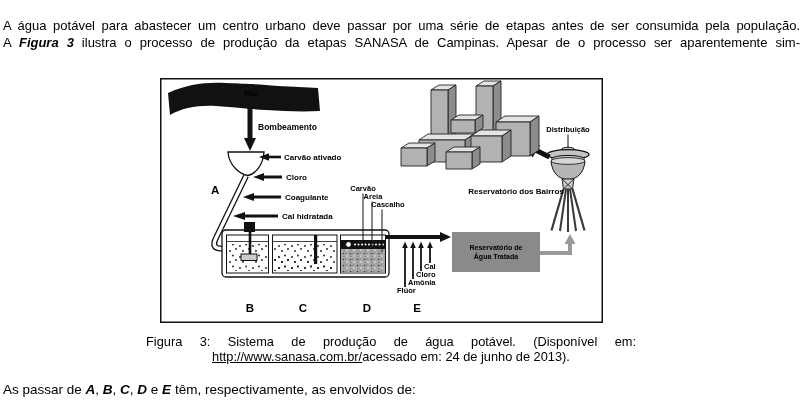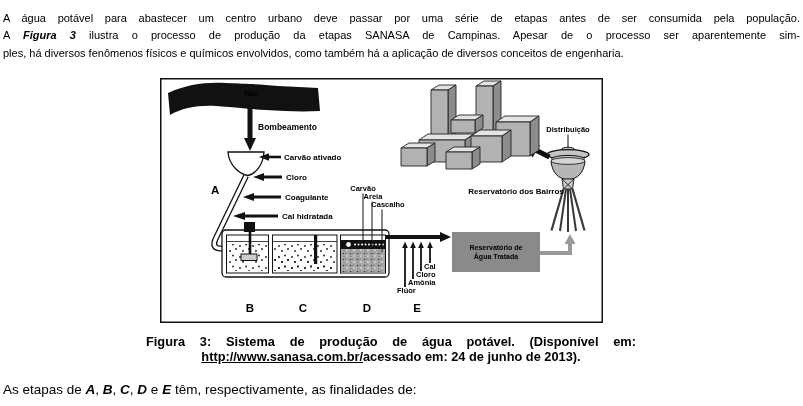--- a/index.html
+++ b/index.html
@@ -1,39 +1,38 @@
 <!DOCTYPE html>
 <html><head>
 <meta charset="utf-8">
 <style>
   html,body{margin:0;padding:0;background:#fff;}
   .page{position:relative;width:803px;height:406px;background:#fff;overflow:hidden;
         font-family:"Liberation Sans",sans-serif;color:#000;}
-  .intro{position:absolute;left:3px;top:10px;width:797px;font-size:11px;line-height:17.4px;}
+  .intro{position:absolute;left:3px;top:17px;width:797px;font-size:13px;line-height:17.4px;}
   .jline{display:block;text-align:justify;text-align-last:justify;}
   .lline{display:block;text-align:left;}
   .figure-svg{position:absolute;left:160px;top:78px;}
   .caption{position:absolute;left:146px;top:335px;width:490px;font-size:12.8px;
-           line-height:14.6px;font-weight:bold;}
+           line-height:14.6px;font-weight:normal;}
   .cap-l1{display:block;text-align:justify;text-align-last:justify;}
   .cap-l2{display:block;text-align:center;}
   .underline{text-decoration:underline;}
   .question{position:absolute;left:3px;top:382px;width:797px;font-size:13.5px;}
   b{font-weight:bold;font-style:italic;}
   svg text{font-family:"Liberation Sans",sans-serif;font-weight:bold;fill:#000;}
 </style>
 </head>
 <body>
 
 <div class="page">
 
   <p class="intro" style="margin:0">
     <span class="jline">A água potável para abastecer um centro urbano deve passar por uma série de etapas antes de ser consumida pela população.</span>
     <span class="jline"><span>A </span><b>Figura 3</b><span> ilustra o processo de produção da etapas SANASA de Campinas. Apesar de o processo ser aparentemente sim-</span></span>
-    <span class="lline">ples, há diversos fenômenos físicos e químicos envolvidos, como também há a aplicação de diversos conceitos de engenharia.</span>
   </p>
 
   <svg class="figure-svg" width="443" height="245" viewBox="0 0 443 245">
     <defs>
       <pattern id="specks" width="13" height="11" patternUnits="userSpaceOnUse">
         <circle cx="2" cy="3" r="0.9" fill="#1a1a1a"></circle>
           <circle cx="8" cy="1.5" r="0.9" fill="#1a1a1a"></circle>
         <circle cx="5" cy="8" r="0.9" fill="#1a1a1a"></circle>
           <circle cx="11" cy="6" r="0.9" fill="#1a1a1a"></circle>
       </pattern>
@@ -229,15 +228,15 @@
         <rect x="286" y="74" width="26" height="17" fill="#b2b2b2"></rect>
       </g>
     </g>
   </svg>
 
   <div class="caption">
     <span class="cap-l1">Figura 3: Sistema de produção de água potável. (Disponível em:</span>
     <span class="cap-l2"><span class="underline">http://www.sanasa.com.br/</span><span>acessado em: 24 de junho de 2013).</span></span>
   </div>
 
-  <p class="question" style="margin:0"><span>As etapas de </span><b>A</b><span>, </span><b>B</b><span>, </span><b>C</b><span>, </span><b>D</b><span> e </span><b>E</b><span> têm, respectivamente, as finalidades de:</span></p>
+  <p class="question" style="margin:0"><span>As passar de </span><b>A</b><span>, </span><b>B</b><span>, </span><b>C</b><span>, </span><b>D</b><span> e </span><b>E</b><span> têm, respectivamente, as envolvidos de:</span></p>
 
 </div>
 
 </body></html>

